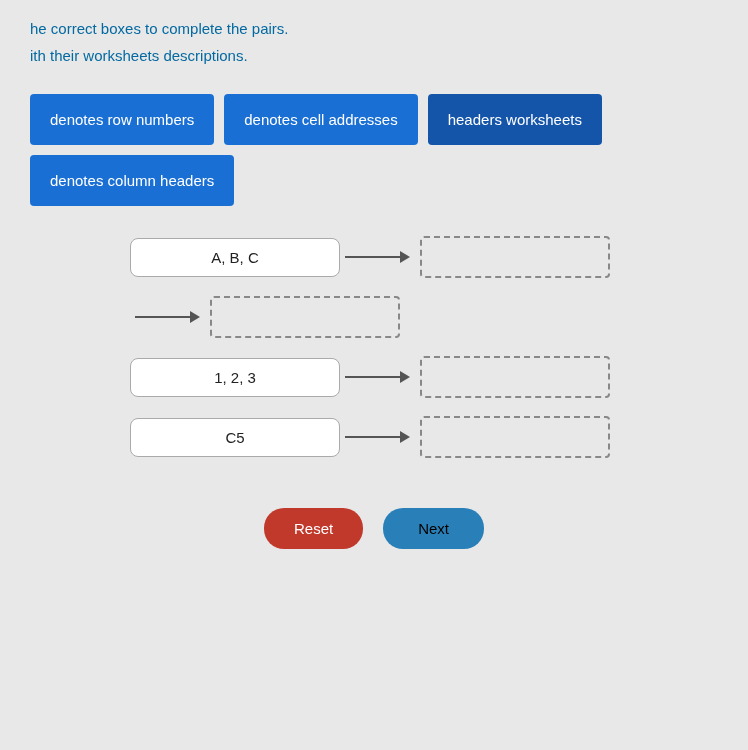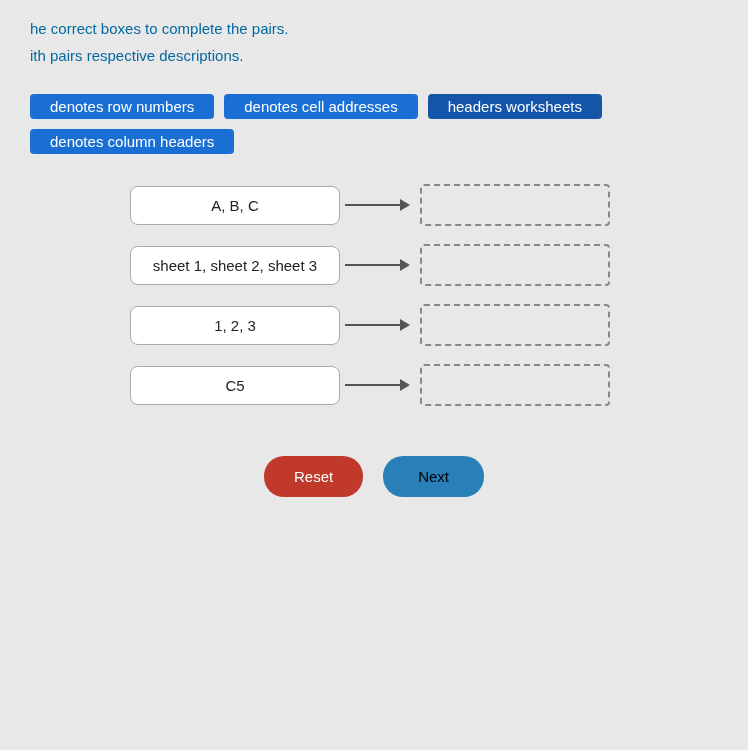--- a/index.html
+++ b/index.html
@@ -26,21 +26,21 @@
       gap: 10px;
       margin-top: 30px;
       margin-bottom: 20px;
     }
 
     .option-btn {
       background-color: #1a6fd4;
       color: #fff;
       border: none;
       border-radius: 4px;
-      padding: 4px 20px;
+      padding: 17px 20px;
       font-size: 15px;
       cursor: pointer;
       font-weight: 500;
     }
 
     .option-btn.darker {
       background-color: #1455aa;
     }
 
     .matching-area {
@@ -130,37 +130,36 @@
       padding: 12px 35px;
       font-size: 15px;
       cursor: pointer;
       font-weight: 500;
     }
   </style>
 </head>
 <body>
 
 <p class="instruction-line">he correct boxes to complete the pairs.</p>
-<p class="instruction-line">ith pairs respective descriptions.</p>
+<p class="instruction-line">ith their worksheets descriptions.</p>
 
 <div class="draggable-options">
   <button class="option-btn">denotes row numbers</button>
   <button class="option-btn">denotes cell addresses</button>
   <button class="option-btn darker">headers worksheets</button>
   <button class="option-btn">denotes column headers</button>
 </div>
 
 <div class="matching-area">
   <div class="match-row">
     <div class="match-source">A, B, C</div>
     <div class="match-arrow"></div>
     <div class="match-target"></div>
   </div>
   <div class="match-row">
-    <div class="match-source">sheet 1, sheet 2, sheet 3</div>
     <div class="match-arrow"></div>
     <div class="match-target"></div>
   </div>
   <div class="match-row">
     <div class="match-source">1, 2, 3</div>
     <div class="match-arrow"></div>
     <div class="match-target"></div>
   </div>
   <div class="match-row">
     <div class="match-source">C5</div>

